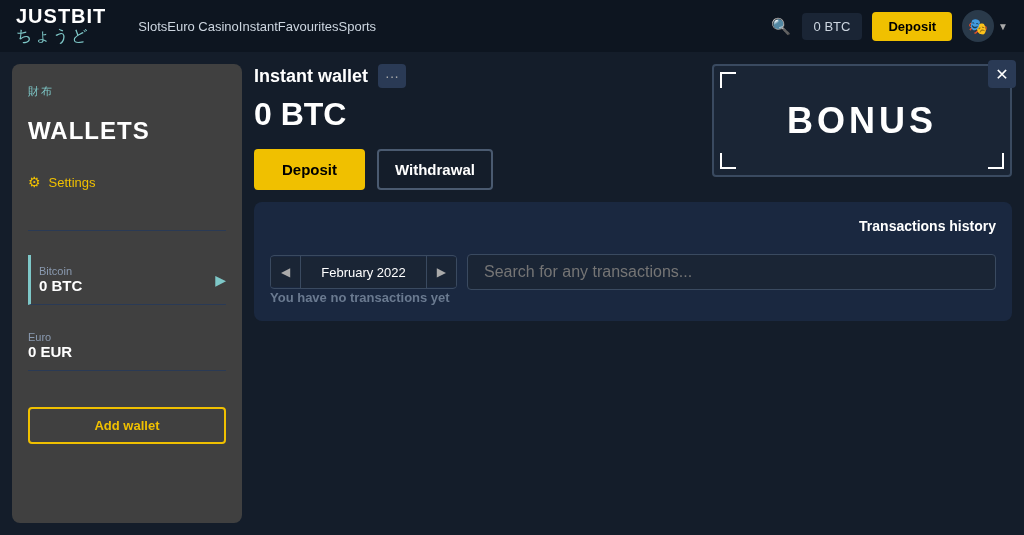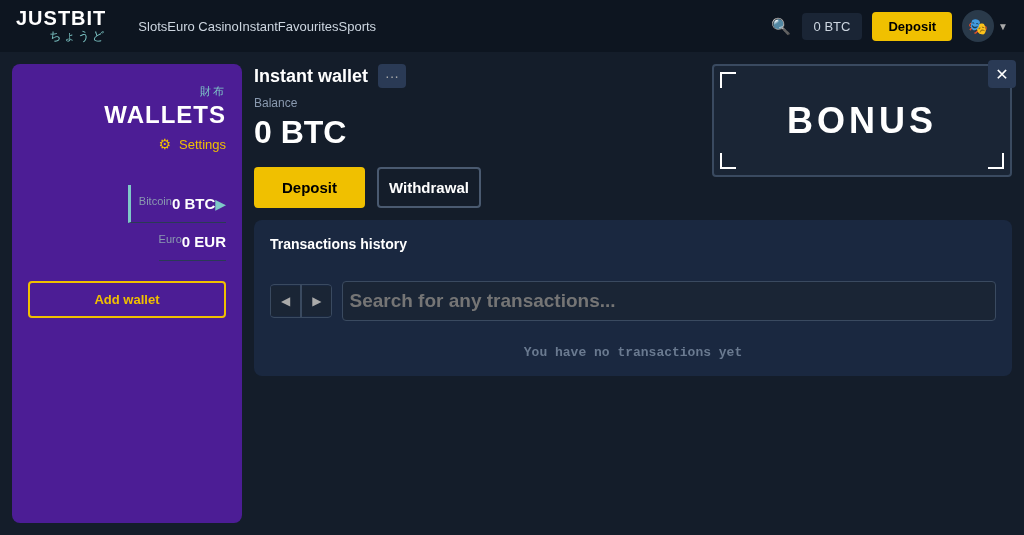--- a/index.html
+++ b/index.html
@@ -27,24 +27,23 @@
       margin-right: 8px;
     }
     .logo-text {
       font-size: 20px;
       font-weight: 900;
       color: #fff;
       letter-spacing: 1px;
       line-height: 1;
     }
     .logo-sub {
-      font-size: 12px;
+      font-size: 16px;
       color: #7ec8c8;
       letter-spacing: 2px;
-      text-align: right;
     }
     .nav-links {
       display: flex;
       flex: 1;
     }
     .nav-link {
       font-size: 13px;
       color: #cdd6e0;
       cursor: pointer;
       white-space: nowrap;
@@ -107,42 +106,41 @@
       display: flex;
       height: calc(535px - 52px);
       background: #141d2a;
       padding: 12px;
       gap: 12px;
       position: relative;
     }
 
     
     .sidebar {
-      background: #4c1d95;
+      background: #404040;
       border-radius: 8px;
       width: 230px;
       min-width: 230px;
       padding: 20px 16px;
       display: flex;
       flex-direction: column;
-      gap: 0;
-      align-items: flex-end;
+      gap: 16px;
     }
     .sidebar-label-small {
       font-size: 11px;
       color: #7ec8c8;
       letter-spacing: 2px;
       margin-bottom: 2px;
     }
     .sidebar-title {
       font-size: 24px;
       font-weight: 900;
       color: #fff;
       letter-spacing: 1px;
-      margin-bottom: 7px;
+      margin-bottom: 13px;
     }
     .settings-link {
       display: flex;
       align-items: center;
       gap: 8px;
       color: #f0c000;
       font-size: 13px;
       cursor: pointer;
       margin-bottom: 16px;
     }
@@ -161,21 +159,21 @@
       display: flex;
       align-items: center;
       justify-content: space-between;
     }
     .wallet-item.active {
       border-left: 3px solid #7ec8c8;
       padding-left: 8px;
     }
     .wallet-item-info {
       display: flex;
-      flex-direction: row;
+      flex-direction: column;
     }
     .wallet-item-name {
       font-size: 11px;
       color: #8a9ab0;
     }
     .wallet-item-amount {
       font-size: 15px;
       font-weight: 700;
       color: #fff;
     }
@@ -259,21 +257,21 @@
       padding: 10px 28px;
       font-weight: 700;
       font-size: 15px;
       cursor: pointer;
     }
     .action-withdrawal-btn {
       background: transparent;
       color: #fff;
       border: 2px solid #4a5a70;
       border-radius: 4px;
-      padding: 10px 10px;
+      padding: 10px 16px;
       font-weight: 700;
       font-size: 15px;
       cursor: pointer;
     }
 
     
     .bonus-banner {
       width: 300px;
       min-width: 300px;
       height: 113px;
@@ -306,21 +304,22 @@
     
     .transactions-section {
       background: #1a2840;
       border-radius: 8px;
       padding: 16px;
     }
     .transactions-header {
       font-size: 14px;
       font-weight: 700;
       color: #fff;
-      margin-bottom: 29px;
+      margin-bottom: 20px;
+      text-align: right;
     }
     .transactions-controls {
       display: flex;
       gap: 10px;
       align-items: center;
     }
     .date-navigator {
       display: flex;
       align-items: center;
       gap: 0;
@@ -347,32 +346,29 @@
       font-size: 13px;
       padding: 8px 20px;
       white-space: nowrap;
     }
     .search-transactions {
       flex: 1;
       background: #1a2535;
       border: 1px solid #3a4a60;
       border-radius: 4px;
       color: #8a9ab0;
-      font-size: 19px;
-      padding: 8px 6px;
+      font-size: 16px;
+      padding: 8px 16px;
       outline: none;
-      font-weight: bold;
     }
     .no-transactions {
-      text-align: center;
+      text-align: left;
       color: #6a7a90;
       font-size: 13px;
       font-weight: 600;
-      margin-top: 24px;
-      font-family: Liberation Mono, monospace;
     }
 
     
     .close-btn {
       position: absolute;
       top: 8px;
       right: 8px;
       background: #2a3a55;
       border: none;
       border-radius: 4px;
@@ -443,21 +439,20 @@
   </aside>
 
   <div class="wallet-panel">
     <div class="wallet-top-row">
 
       <div class="wallet-info-section">
         <div class="wallet-header-row">
           <span class="wallet-header-title">Instant wallet</span>
           <button class="more-btn">···</button>
         </div>
-        <div class="balance-label">Balance</div>
         <div class="balance-amount">0 BTC</div>
         <div class="action-buttons">
           <button class="action-deposit-btn">Deposit</button>
           <button class="action-withdrawal-btn">Withdrawal</button>
         </div>
       </div>
 
       <div class="bonus-banner">
         <div class="bonus-corner tl"></div>
         <div class="bonus-corner tr"></div>
@@ -466,20 +461,21 @@
         <span class="bonus-text">BONUS</span>
       </div>
     </div>
 
     <div class="transactions-section">
       <div class="transactions-header">Transactions history</div>
       <div class="transactions-controls">
         <div class="date-navigator">
           <button class="date-nav-arrow">◀</button>
           <div class="date-divider"></div>
+          <div class="date-display">February 2022</div>
           <div class="date-divider"></div>
           <button class="date-nav-arrow">▶</button>
         </div>
         <input type="text" class="search-transactions" placeholder="Search for any transactions..." style="">
       </div>
       <div class="no-transactions">You have no transactions yet</div>
     </div>
   </div>
 </div>
 

